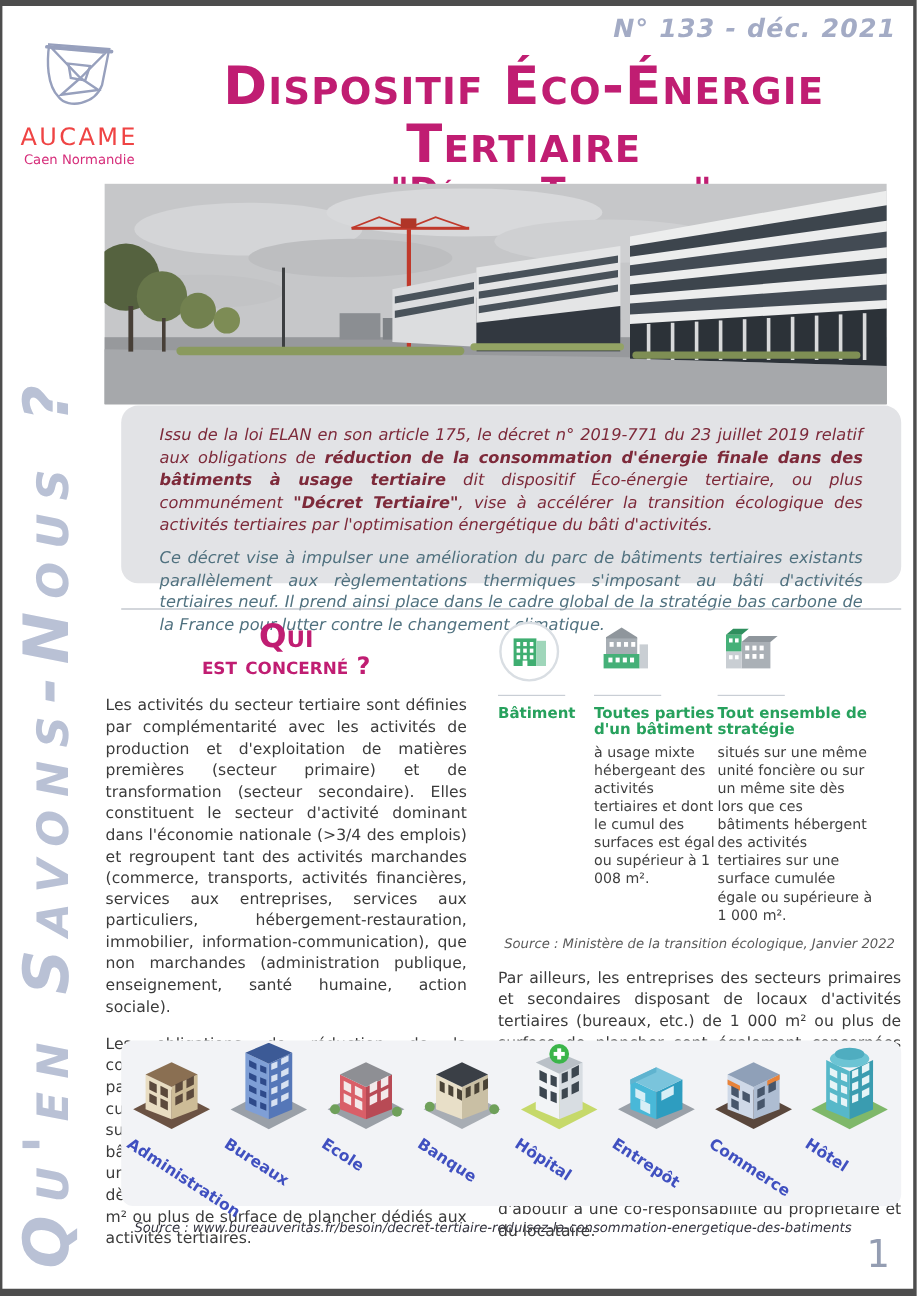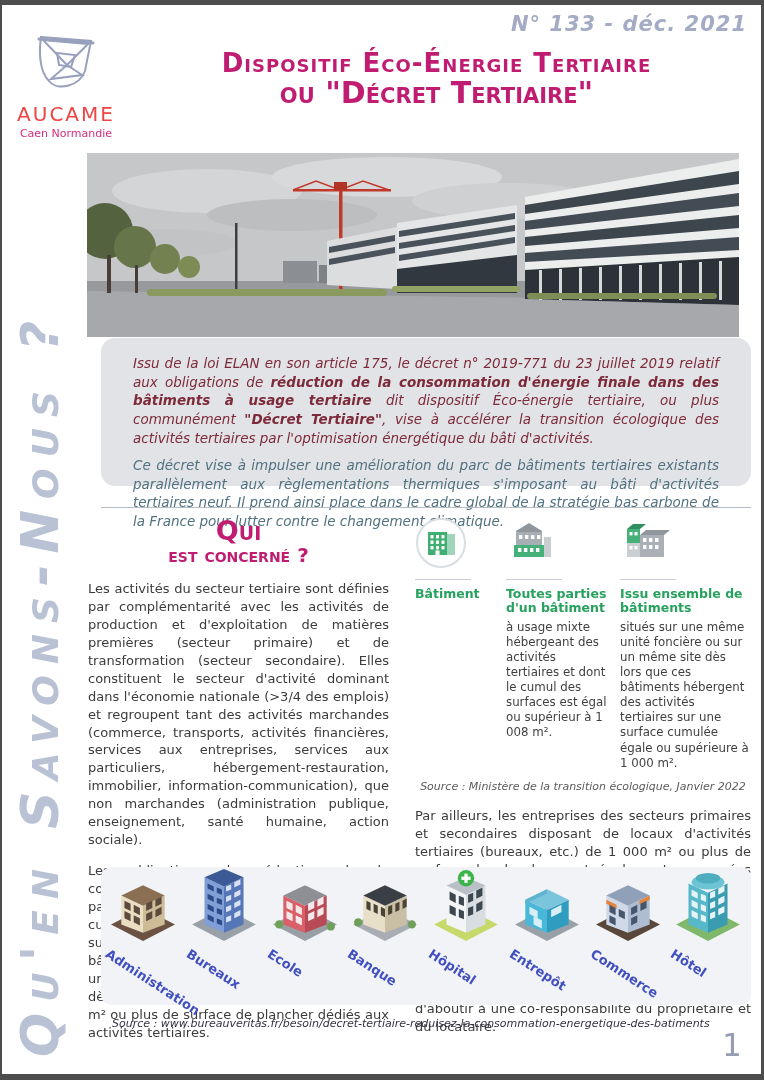--- a/index.html
+++ b/index.html
@@ -9,21 +9,21 @@
     overflow:hidden;font-family:"DejaVu Sans",sans-serif;
   }
   
   .issue{position:absolute;top:7px;right:14px;font-size:21px;font-weight:bold;
     font-style:italic;color:#a3abc5;letter-spacing:1px;}
   .logo{position:absolute;top:26px;left:12px;width:104px;text-align:center;}
   .logo-name{font-size:20px;color:#ef4444;letter-spacing:2px;margin-top:1px;}
   .logo-sub{font-size:11px;font-weight:normal;color:#d62d7a;margin-top:1px;}
   .title-block{position:absolute;left:118px;right:8px;top:44px;text-align:center;
     color:#c01d72;font-weight:bold;font-variant:small-caps;}
-  .title-1{font-size:26px;line-height:1.08;letter-spacing:1px;}
+  .title-1{font-size:44px;line-height:1.08;letter-spacing:1px;}
   .title-2{font-size:30px;line-height:1.05;}
   
   .vertical-label span{position:absolute;left:8px;top:1052px;transform:rotate(-90deg);
     transform-origin:0 0;white-space:nowrap;font-size:52px;font-weight:bold;
     font-style:italic;font-variant:small-caps;color:#b9c1d5;letter-spacing:11px;}
   
   .photo{position:absolute;left:85px;top:148px;width:652px;height:184px;}
   
   .intro-box{position:absolute;left:99px;top:333px;width:650px;height:148px;
     background:#e2e3e6;border-radius:14px;padding:16px 32px;box-sizing:border-box;}
@@ -32,21 +32,21 @@
   .intro-p1{color:#7d2a3a;}
   .intro-p2{color:#50717f;}
   .rule{position:absolute;left:99px;top:502px;width:650px;height:1px;background:#b6bcc4;}
   
   .col-left{position:absolute;left:86px;top:512px;width:301px;}
   .section-heading{text-align:center;color:#c01d72;font-weight:bold;font-variant:small-caps;}
   .sh1{font-size:27px;line-height:1;}
   .sh2{font-size:20px;line-height:1.15;}
   .body-p{font-size:13px;color:#3b3b3b;line-height:1.38;text-align:justify;margin:13px 0 0;}
   .col-right{position:absolute;left:413px;top:512px;width:336px;}
-  .cards{display:flex;gap:11px;}
+  .cards{display:flex;}
   .card{flex:0 0 auto;}
   .card1{width:80px;}.card2{width:103px;}.card3{width:131px;}
   .card-icon{height:54px;}
   .card-divider{border-top:1px solid #c9ced5;width:56px;margin:8px 0 7px;}
   .card-title{color:#27a15d;font-weight:bold;font-size:12.5px;line-height:1.15;margin-bottom:4px;}
   .card-text{font-size:11.8px;color:#3f3f3f;line-height:1.28;}
   .cards-source{font-style:italic;font-size:11px;color:#5a5a5a;text-align:center;margin-top:9px;}
   .col-right .body-p{margin-top:14px;}
   
   .band{position:absolute;left:99px;top:862px;width:650px;height:138px;
@@ -237,21 +237,21 @@
                 <rect x="35" y="21" width="3.4" height="4"></rect>
               <rect x="23" y="28" width="3.4" height="4"></rect>
                 <rect x="29" y="28" width="3.4" height="4"></rect>
                 <rect x="35" y="28" width="3.4" height="4"></rect>
               <rect x="9.5" y="29" width="3" height="3.4"></rect>
                 <rect x="14.5" y="29" width="3" height="3.4"></rect>
             </g>
           </svg>
         </div>
         <div class="card-divider"></div>
-        <div class="card-title">Issu ensemble de bâtiments</div>
+        <div class="card-title">Tout ensemble de stratégie</div>
         <div class="card-text">situés sur une même unité foncière ou sur un même site dès lors que ces bâtiments hébergent des activités tertiaires sur une surface cumulée égale ou supérieure à 1 000 m².</div>
       </div>
     </div>
 
     <div class="cards-source">Source : Ministère de la transition écologique, Janvier 2022</div>
 
     <p class="body-p">Par ailleurs, les entreprises des secteurs primaires et secondaires disposant de locaux d'activités tertiaires (bureaux, etc.) de 1 000 m² ou plus de surface de plancher sont également concernées par cette mesure.</p>
     <p class="body-p">L'obligation vise les propriétaires et les occupants de bâtiments tertiaires de 1 000 m² ou plus de surface de plancher existants à la date de publication de la loi Élan, soit le 24 novembre 2018. L'un des objectifs du décret tertiaire est ainsi d'aboutir à une co-responsabilité du propriétaire et du locataire.</p>
   </div>
 

